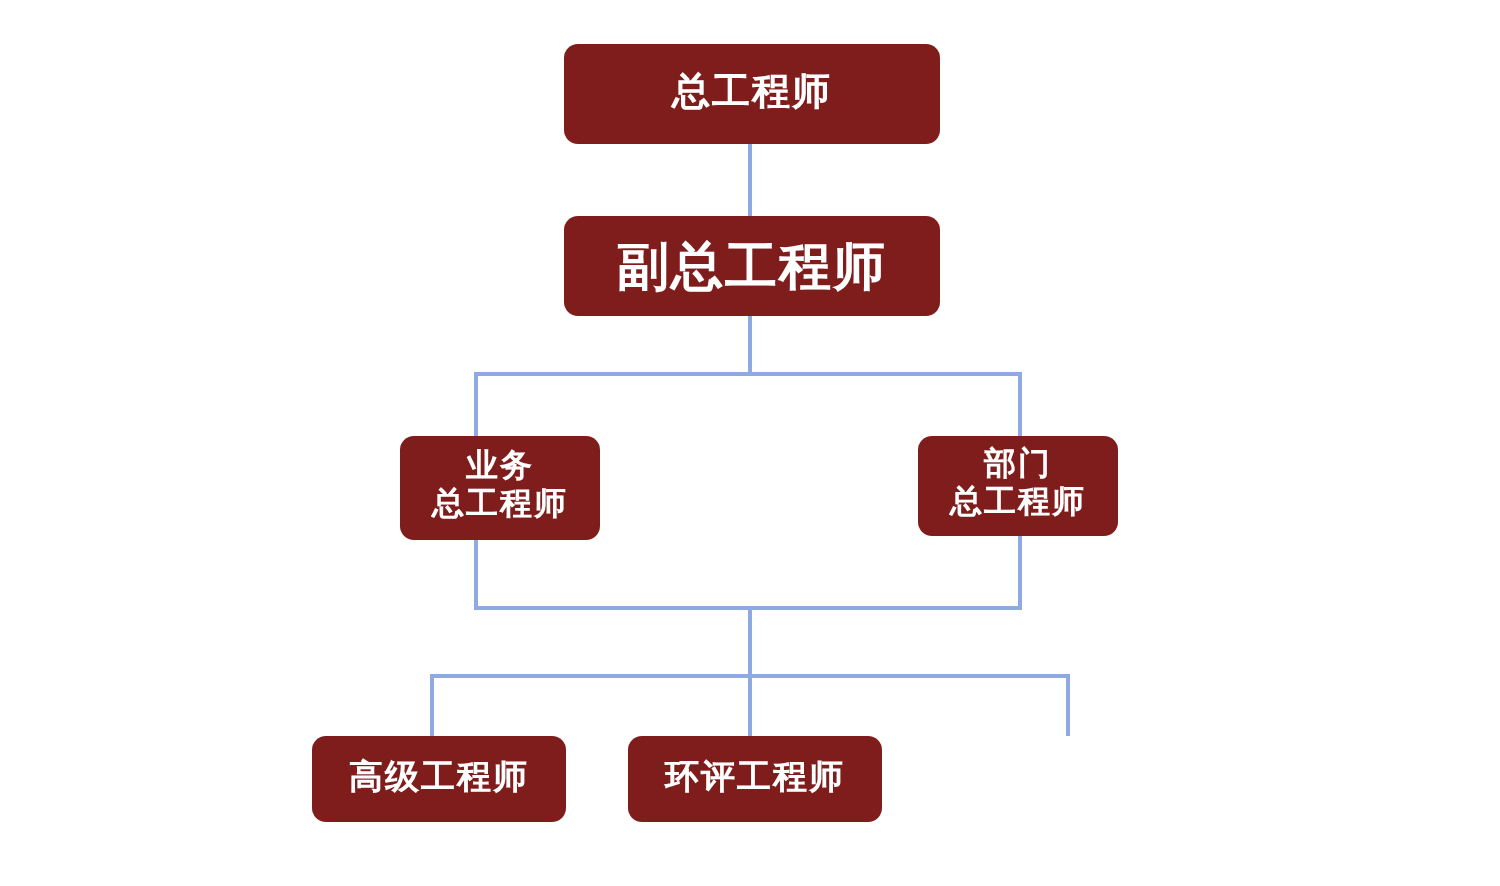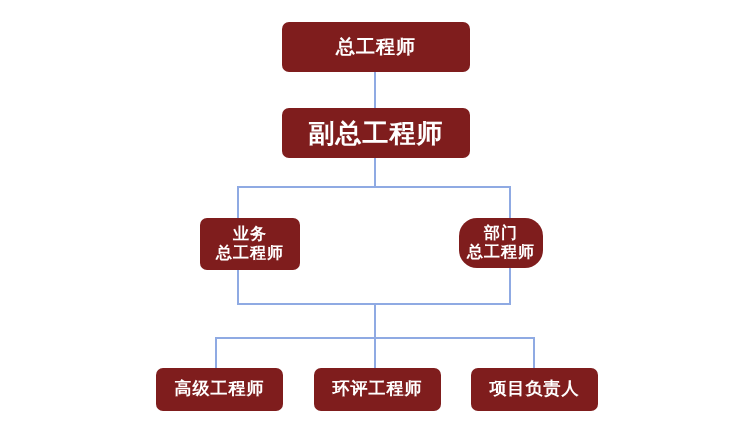--- a/index.html
+++ b/index.html
@@ -67,20 +67,19 @@
   <div class="conn conn-v" style="left:215px; top:337px; height:31px;"></div>
   <div class="conn conn-v" style="left:374px; top:337px; height:31px;"></div>
   <div class="conn conn-v" style="left:533px; top:337px; height:31px;"></div>
 
   <div class="node node-l1" style="left:282px; top:22px; width:188px; height:50px;">总工程师</div>
 
   <div class="node node-l2" style="left:282px; top:108px; width:188px; height:50px;">副总工程师</div>
 
   <div class="node node-l3" style="left:188px; top:218px; width:100px; height:52px;margin-left:12px;">业务
 总工程师</div>
-  <div class="node node-l3" style="left:459px; top:218px; width:84px; height:50px;border-radius:18px;">部门
+  <div class="node node-l3" style="left:459px; top:218px; width:100px; height:50px;">部门
 总工程师</div>
 
   <div class="node node-l4" style="left:156px; top:368px; width:127px; height:43px;text-align:center;">高级工程师</div>
   <div class="node node-l4" style="left:314px; top:368px; width:127px; height:43px;text-align:right;">环评工程师</div>
-  <div class="node node-l4" style="left:471px; top:368px; width:127px; height:43px;">项目负责人</div>
 
 </div>
 
 </body></html>

